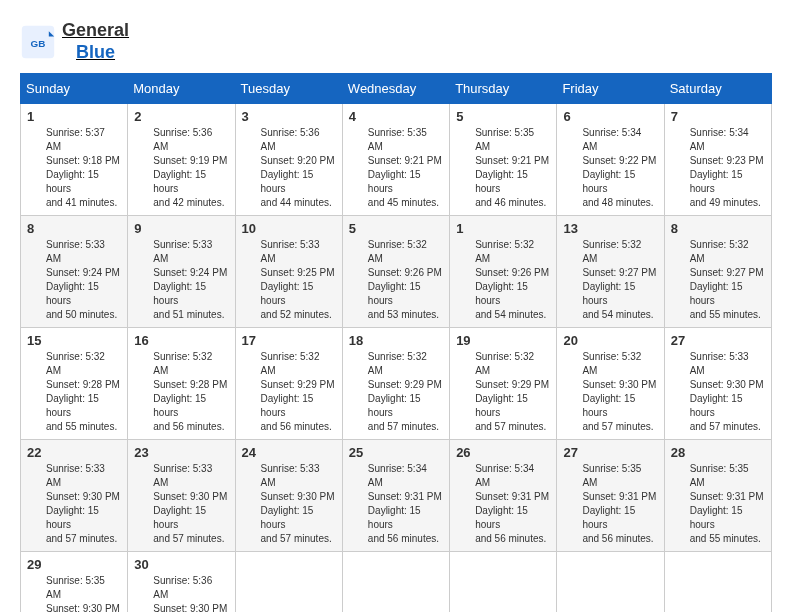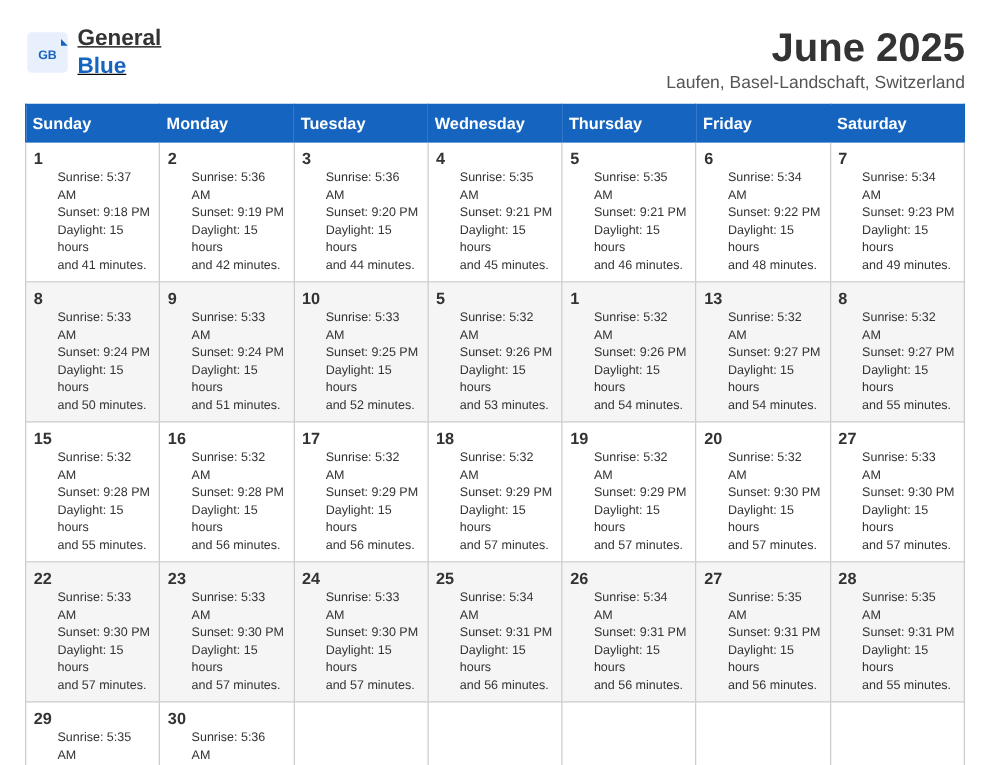--- a/index.html
+++ b/index.html
@@ -21,21 +21,21 @@
       align-items: center;
       gap: 6px;
     }
     .logo-text {
       font-size: 18px;
       font-weight: bold;
       line-height: 1.2;
       text-decoration: underline;
     }
     .logo-general { color: #333; }
-    .logo-blue { color: #1565c0; }
+    .logo-blue { color: #1565c0; text-align: center; }
     .logo-icon {
       width: 36px;
       height: 36px;
     }
     .title-area {
       text-align: right;
     }
     .month-title {
       font-size: 32px;
       font-weight: bold;
@@ -49,21 +49,21 @@
       width: 100%;
       border-collapse: collapse;
       font-size: 11px;
     }
     .calendar th {
       background: #1565c0;
       color: #fff;
       padding: 7px 5px;
       text-align: left;
       font-size: 13px;
-      font-weight: bold;
+      font-weight: normal;
       border: 1px solid #1565c0;
     }
     .calendar td {
       vertical-align: top;
       border: 1px solid #ccc;
       padding: 5px 6px;
       width: 14.28%;
       height: 80px;
       background: #fff;
     }
@@ -95,24 +95,20 @@
     <svg class="logo-icon" viewBox="0 0 40 40">
       <rect x="2" y="2" width="36" height="36" rx="4" fill="#e8f0fe"></rect>
       <text x="20" y="26" text-anchor="middle" font-size="11" font-weight="bold" fill="#1565c0">GB</text>
       <polygon points="32,8 38,14 32,14" fill="#1565c0"></polygon>
     </svg>
     <div class="logo-text">
       <div class="logo-general">General</div>
       <div class="logo-blue">Blue</div>
     </div>
   </div>
-  <div class="title-area">
-    <div class="month-title">June 2025</div>
-    <div class="subtitle">Laufen, Basel-Landschaft, Switzerland</div>
-  </div>
 </div>
 
 <table class="calendar">
   <thead>
     <tr>
     <th>Sunday</th>
         <th>Monday</th>
         <th>Tuesday</th>
         <th>Wednesday</th>
         <th>Thursday</th>

